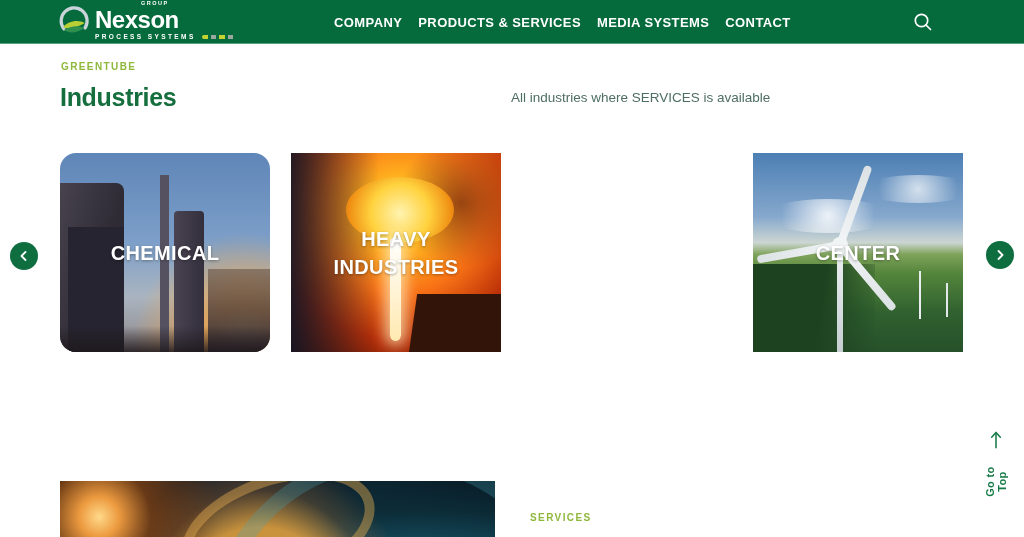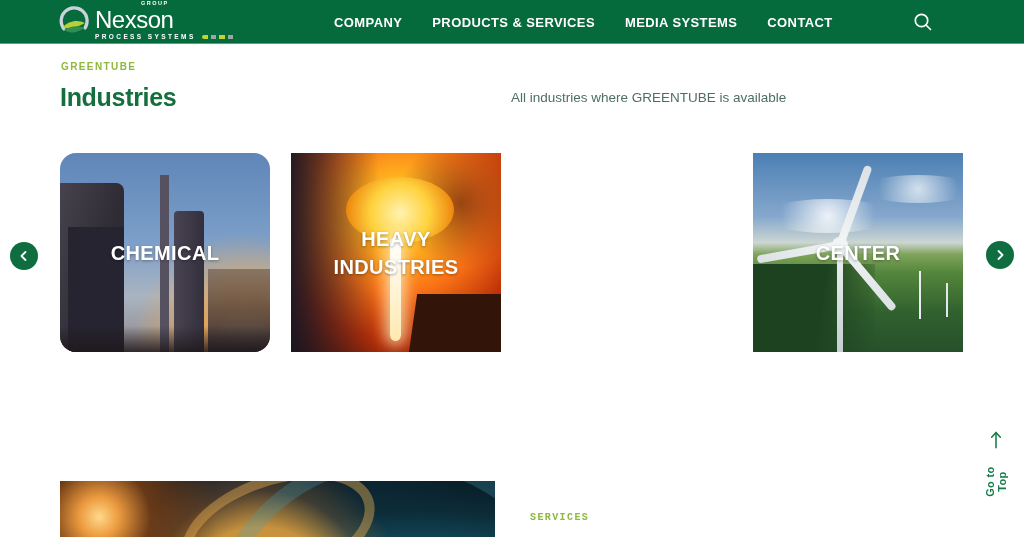--- a/index.html
+++ b/index.html
@@ -11,36 +11,36 @@
 
   
   .header {
     position:absolute; left:0; top:0; width:1024px; height:44px;
     background:#066b3c; border-bottom:1px solid rgba(255,255,255,.35);
   }
   .logo { position:absolute; left:58px; top:1px; display:flex; align-items:center; gap:5px; cursor:pointer; }
   .logo-globe { width:32px; height:32px; margin-top:3px; }
   .logo-text { display:flex; flex-direction:column; line-height:1; }
   .logo-group { color:#ffffff; font-size:5.5px; font-weight:700; letter-spacing:1.5px; margin-left:46px; margin-bottom:1px; }
-  .logo-name { color:#ffffff; font-size:24px; font-weight:400; letter-spacing:-0.5px; }
+  .logo-name { color:#ffffff; font-size:24px; font-weight:700; letter-spacing:-0.5px; }
   .logo-tag-row { display:flex; align-items:center; gap:6px; margin-top:2px; }
   .logo-tagline { color:#ffffff; font-size:6.5px; font-weight:700; letter-spacing:2.4px; }
   .logo-dashes {
     width:34px; height:4px;
     background:repeating-linear-gradient(90deg,#c3d32f 0 6px, rgba(0,0,0,0) 6px 9px, #9aa8a0 9px 14px, rgba(0,0,0,0) 14px 17px);
     border-radius:2px;
   }
-  .nav { position:absolute; left:334px; top:0; height:44px; display:flex; align-items:center; gap:30px; }
+  .nav { position:absolute; left:334px; top:0; height:44px; display:flex; align-items:center; gap:16px; }
   .nav-item { color:#ffffff; font-size:13px; font-weight:700; letter-spacing:.4px; cursor:pointer; white-space:nowrap; }
   .search-btn { position:absolute; left:903px; top:2px; width:40px; height:40px; background:none; border:none; cursor:pointer; display:flex; align-items:center; justify-content:center; }
 
   
   .eyebrow { font-size:10px; font-weight:700; letter-spacing:1.4px; color:#8fb83c; }
   .eyebrow.industries { position:absolute; left:61px; top:61px; }
-  .eyebrow.services { position:absolute; left:530px; top:512px;font-family:Liberation Mono, monospace; }
+  .eyebrow.services { position:absolute; left:530px; top:512px; }
   .section-title { position:absolute; left:60px; top:83px; font-size:25px; font-weight:700; color:#156e3d; letter-spacing:-0.3px; }
   .section-subtitle { position:absolute; left:511px; top:90px; font-size:13.5px; color:#4e6e63; }
 
   
   .card { position:absolute; top:153px; width:210px; height:199px; overflow:hidden; cursor:pointer; }
   .card-label {
     position:absolute; inset:0; z-index:5; display:flex; align-items:center; justify-content:center;
     color:#ffffff; font-size:20px; font-weight:700; letter-spacing:.4px; text-align:center; line-height:1.4;
     padding:0 6px; text-shadow:0 1px 3px rgba(0,0,0,.35);
   }
@@ -171,21 +171,21 @@
     <button class="search-btn">
       <svg width="22" height="22" viewBox="0 0 22 22">
         <circle cx="9.5" cy="9.5" r="6.2" fill="none" stroke="#ffffff" stroke-width="1.7"></circle>
         <line x1="14" y1="14" x2="18.5" y2="18.5" stroke="#ffffff" stroke-width="1.7" stroke-linecap="round"></line>
       </svg>
     </button>
   </header>
 
   <div class="eyebrow industries">GREENTUBE</div>
   <h1 class="section-title">Industries</h1>
-  <div class="section-subtitle">All industries where GREENTUBE is available</div>
+  <div class="section-subtitle">All industries where SERVICES is available</div>
 
   <button class="carousel-btn prev">
     <svg width="12" height="12" viewBox="0 0 12 12">
       <polyline points="7.5,2 3.5,6 7.5,10" fill="none" stroke="#ffffff" stroke-width="1.8" stroke-linecap="round" stroke-linejoin="round"></polyline>
     </svg>
   </button>
 
   <div class="card photo-chemical" style="left:60px;border-radius:16px;">
     <div class="shape chem-t1"></div>
     <div class="shape chem-t2"></div>

